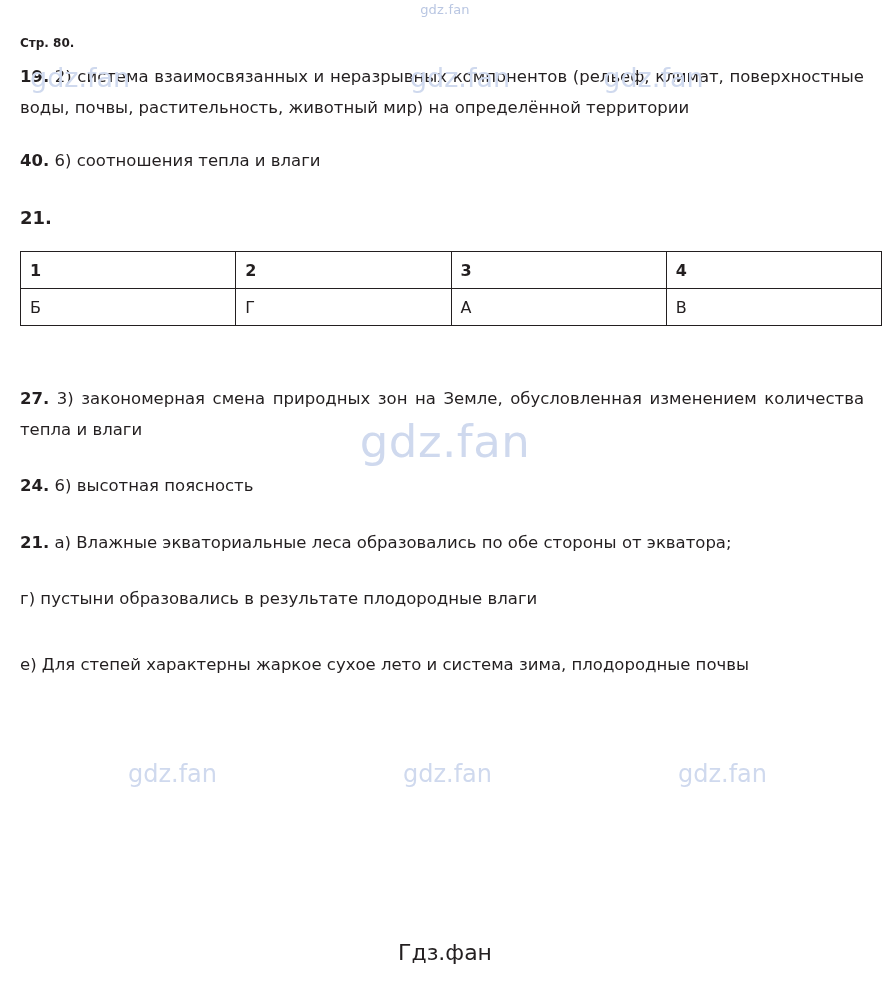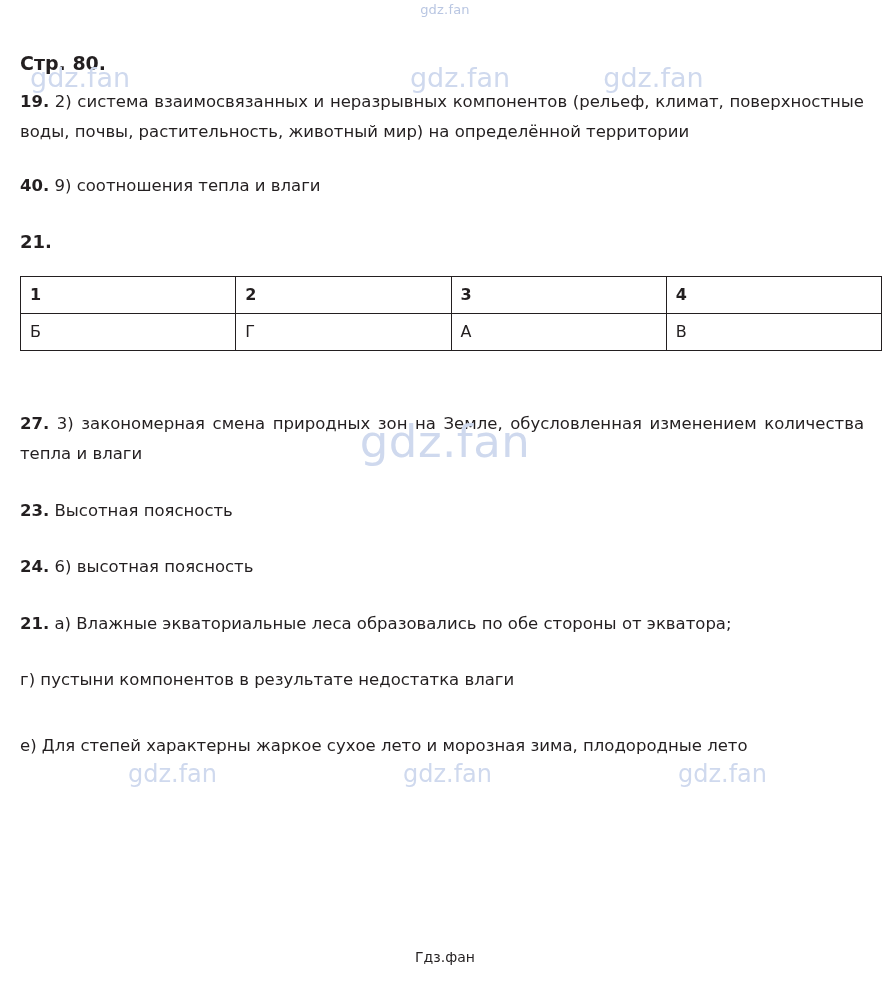--- a/index.html
+++ b/index.html
@@ -13,35 +13,35 @@
     font-family: "DejaVu Sans", sans-serif;
     color: #231f20;
     position: relative;
     overflow: hidden;
   }
   .page {
     position: relative;
     width: 890px;
     height: 985px;
     box-sizing: border-box;
-    padding: 16px 18px;
+    padding: 0 18px;
   }
   .wm-top {
     position: absolute;
     top: 2px;
     left: 0;
     width: 890px;
     text-align: center;
     font-size: 13px;
     color: #b9c6e2;
     letter-spacing: 0.2px;
     font-family: "DejaVu Sans", sans-serif;
   }
   .page-label {
-    font-size: 19px;
+    font-size: 12px;
     font-weight: bold;
     color: #231f20;
     padding-top: 36px;
     padding-left: 2px;
     line-height: 1.2;
   }
   .wm-row {
     position: absolute;
     left: 0;
     width: 890px;
@@ -107,21 +107,21 @@
   .blk-24 { margin-top: 26px; }
   .blk-25a { margin-top: 26px; }
   .blk-25g { margin-top: 26px; }
   .blk-25e { margin-top: 35px; }
   .footer {
     position: absolute;
     bottom: 20px;
     left: 0;
     width: 890px;
     text-align: center;
-    font-size: 14px;
+    font-size: 22px;
     color: #231f20;
     font-family: "DejaVu Sans", sans-serif;
   }
 </style>
 </head>
 <body>
 
 <div class="page">
 
   <div class="wm-top">gdz.fan</div>
@@ -129,21 +129,21 @@
   <div class="page-label">Стр. 80.</div>
 
   <div class="wm-row wm-row-1">
     <span>gdz.fan</span>
     <span>gdz.fan</span>
     <span>gdz.fan</span>
   </div>
 
   <p class="qa blk-19"><span class="num">19.</span><span> 2) система взаимосвязанных и неразрывных компонентов (рельеф, климат, поверхностные воды, почвы, растительность, животный мир) на определённой территории</span></p>
 
-  <p class="qa blk-20"><span class="num">40.</span><span> 9) соотношения тепла и влаги</span></p>
+  <p class="qa blk-20"><span class="num">40.</span><span> 6) соотношения тепла и влаги</span></p>
 
   <p class="qa blk-21"><span class="num">21.</span><span></span></p>
 
   <table class="answers">
     <tbody>
       <tr class="head">
         <td>1</td>
         <td>2</td>
         <td>3</td>
         <td>4</td>
@@ -154,31 +154,30 @@
         <td>А</td>
         <td>В</td>
       </tr>
     </tbody>
   </table>
 
   <div class="wm-big">gdz.fan</div>
 
   <p class="qa blk-22"><span class="num">27.</span><span> 3) закономерная смена природных зон на Земле, обусловленная изменением количества тепла и влаги</span></p>
 
-  <p class="qa blk-23"><span class="num">23.</span><span> Высотная поясность</span></p>
 
   <p class="qa blk-24"><span class="num">24.</span><span> 6) высотная поясность</span></p>
 
   <p class="qa blk-25a"><span class="num">21.</span><span> а) Влажные экваториальные леса образовались по обе стороны от экватора;</span></p>
 
-  <p class="qa blk-25g">г) пустыни компонентов в результате недостатка влаги</p>
+  <p class="qa blk-25g">г) пустыни образовались в результате плодородные влаги</p>
 
   <div class="wm-row wm-row-2">
     <span>gdz.fan</span>
     <span>gdz.fan</span>
     <span>gdz.fan</span>
   </div>
 
-  <p class="qa blk-25e">е) Для степей характерны жаркое сухое лето и морозная зима, плодородные лето</p>
+  <p class="qa blk-25e">е) Для степей характерны жаркое сухое лето и система зима, плодородные почвы</p>
 
   <div class="footer">Гдз.фан</div>
 
 </div>
 
 </body></html>

